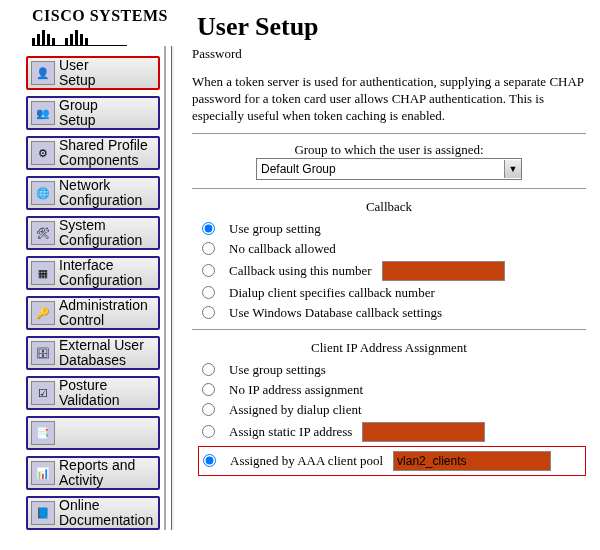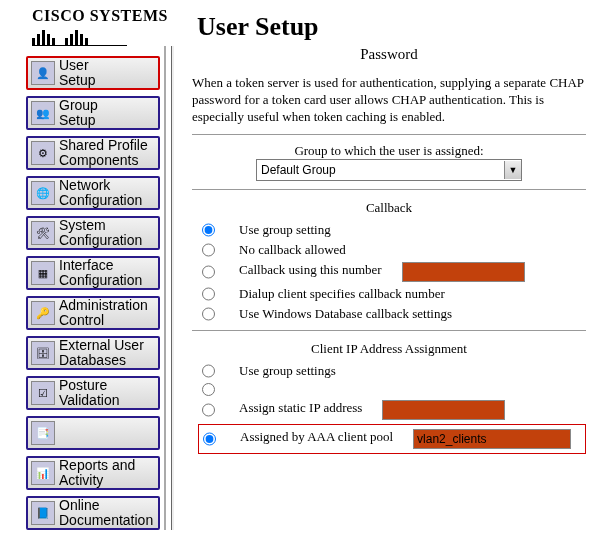--- a/index.html
+++ b/index.html
@@ -99,23 +99,23 @@
     border-right: 2px solid #eee;
     box-shadow: inset 1px 0 0 #fff, inset -1px 0 0 #666;
   }
 
   .main {
     flex: 1;
     padding: 0px 14px 10px 18px;
     overflow: hidden;
   }
   .section-title {
-    text-align: center;
-    font-family: "Times New Roman", serif;
-    font-size: 15px;
+    text-align: left;
+    font-family: "Times New Roman", serif;
+    font-size: 13px;
     margin: 0 0 6px 0;
   }
   .desc {
     font-family: "Times New Roman", serif;
     font-size: 13px;
     line-height: 1.3;
     margin-bottom: 8px;
     margin-top: 12px;
   }
   hr {
@@ -152,21 +152,22 @@
     background: linear-gradient(#eee, #ccc);
     border-left: 1px solid #888;
     display: flex;
     align-items: center;
     justify-content: center;
     font-size: 9px;
   }
 
   .radio-row {
     display: flex;
-    gap: 20px;
+    align-items: center;
+    gap: 10px;
     margin: 4px 0 4px 10px;
     font-family: "Times New Roman", serif;
     font-size: 13px;
   }
   .radio-row.first { margin-top: 6px; }
   input[type=radio] {
     margin: 0 4px 0 0;
   }
   .txt {
     border: 1px solid #888;
@@ -309,20 +310,25 @@
       <hr>
 
       <div class="subhead">Client IP Address Assignment</div>
 
       <div class="radio-row">
         <input type="radio" name="ip" style="">
         <span>Use group settings</span>
       </div>
       <div class="radio-row">
         <input type="radio" name="ip" style="">
+        <span>No IP address assignment</span>
+      </div>
+      <div class="radio-row">
+        <input type="radio" name="ip" style="">
+        <span>Assigned by dialup client</span>
       </div>
       <div class="radio-row">
         <input type="radio" name="ip" style="">
         <span>Assign static IP address</span>
         <input class="txt small" value="" style="">
       </div>
 
       <div class="hl-box">
         <div class="radio-row" style="margin:2px 0;">
           <input type="radio" name="ip" checked="" style="">

